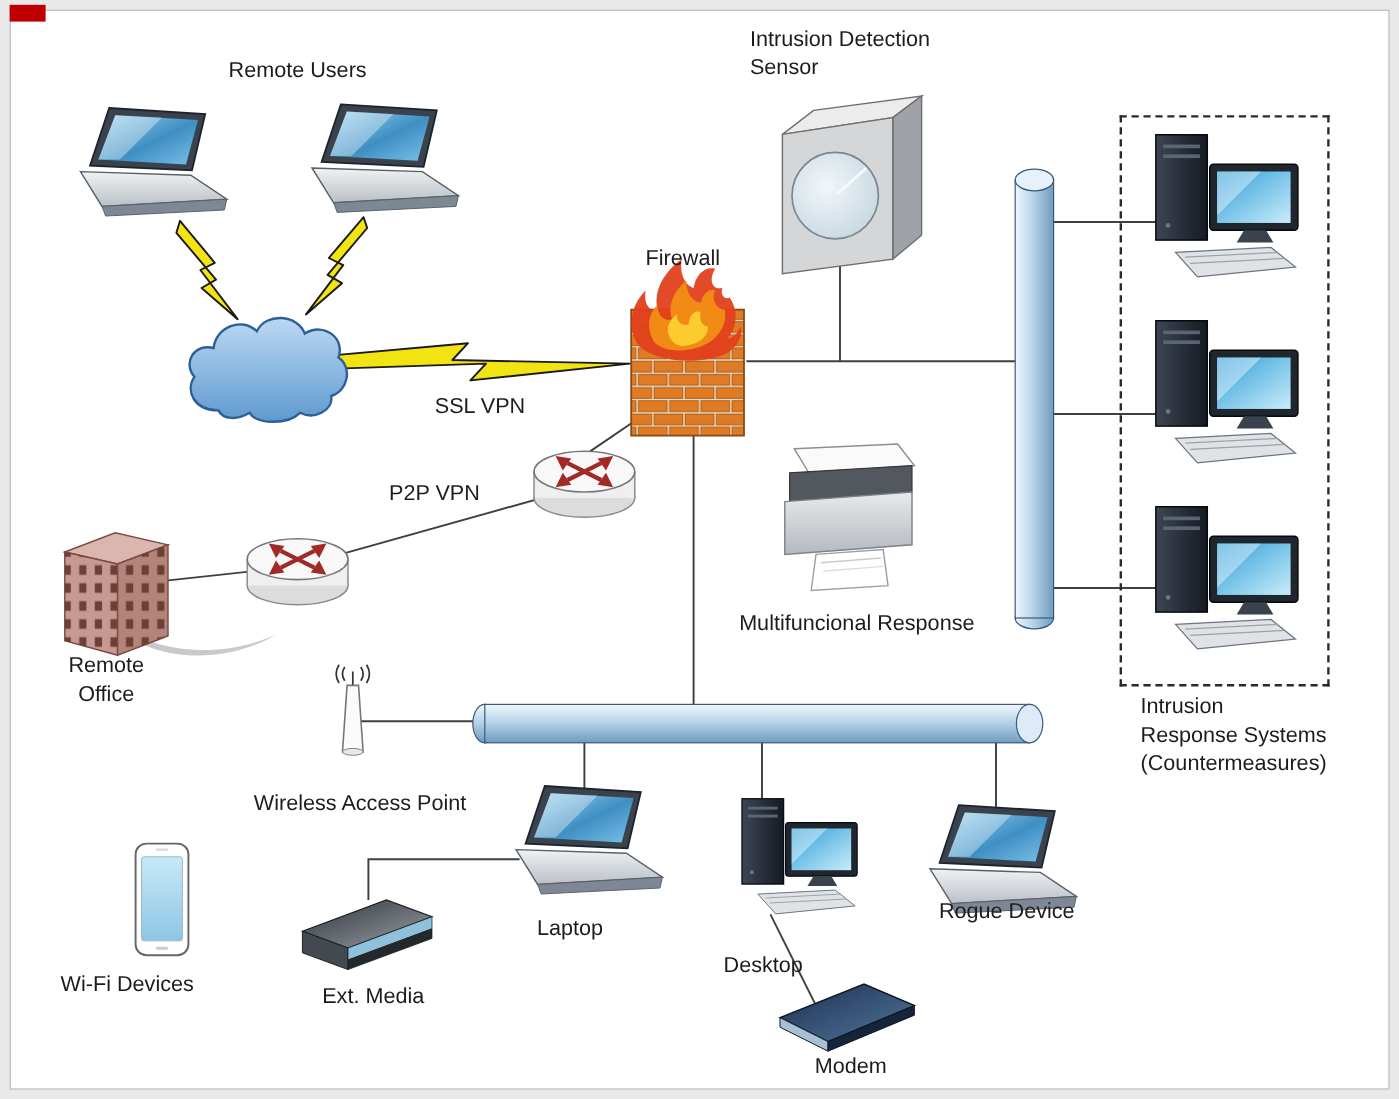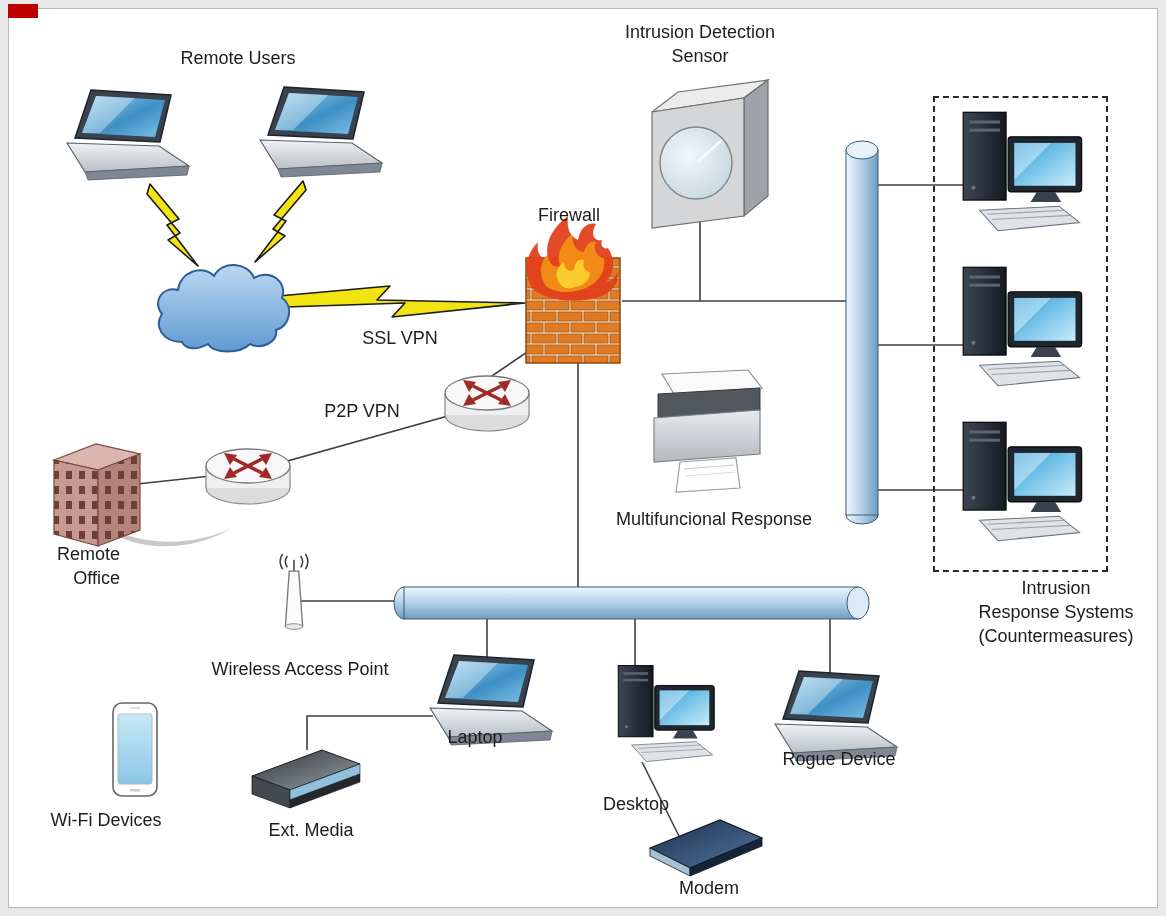--- a/index.html
+++ b/index.html
@@ -13,23 +13,23 @@
   .canvas{
     position:absolute;left:8px;top:8px;width:1150px;height:900px;
     background:#ffffff;border:1px solid #b8b8b8;
   }
   .red-marker{position:absolute;left:8px;top:4px;width:30px;height:14px;background:#c00000}
   #wires{position:absolute;left:0;top:0;width:1166px;height:916px}
   .node{position:absolute}
   .node svg{width:100%;height:100%;display:block}
   .lbl{
     position:absolute;font-size:18px;color:#1c1c1c;line-height:1.32;
-    white-space:pre-line;text-align:center;transform:translateX(-50%);
+    white-space:pre-line;text-align:left;transform:translateX(-50%);
   }
-  .lbl.left{transform:none;text-align:right}
+  .lbl.left{transform:none;text-align:center}
   .dashed-box{position:absolute;left:933px;top:96px;width:175px;height:476px;border:2px dashed #2a2a2a}
 </style>
 </head>
 <body>
 
 <div class="canvas"></div>
 <div class="red-marker"></div>
 
 <svg id="wires">
   <defs>
@@ -370,31 +370,31 @@
           <stop offset="1" stop-color="#9aa1a8"></stop>
         </linearGradient>
       </defs>
     <polygon points="4,30 74,4 112,18 42,44" fill="url(#exT)" stroke="#1a1d20" stroke-width="1"></polygon>
     <polygon points="4,30 42,44 42,62 4,48" fill="#43494f" stroke="#1a1d20" stroke-width="0.8"></polygon>
     <polygon points="42,44 112,18 112,28 42,54" fill="#8fc0dc" stroke="#1a1d20" stroke-width="0.6"></polygon>
     <polygon points="42,54 112,28 112,36 42,62" fill="#23282d" stroke="#1a1d20" stroke-width="0.6"></polygon>
   </svg>
 </div>
 
-<div class="lbl" style="left:238px;top:47px">Remote Users</div>
+<div class="lbl" style="left:248px;top:47px">Remote Users</div>
 <div class="lbl" style="left:700px;top:21px">Intrusion Detection
 Sensor</div>
 <div class="lbl" style="left:569px;top:204px">Firewall</div>
 <div class="lbl" style="left:400px;top:327px">SSL VPN</div>
 <div class="lbl" style="left:362px;top:400px">P2P VPN</div>
 <div class="lbl left" style="left:57px;top:543px">Remote
 Office</div>
 <div class="lbl" style="left:714px;top:508px">Multifuncional Response</div>
-<div class="lbl" style="left:1056px;top:577px">Intrusion
+<div class="lbl" style="left:1028px;top:577px">Intrusion
 Response Systems
 (Countermeasures)</div>
 <div class="lbl" style="left:300px;top:658px">Wireless Access Point</div>
-<div class="lbl" style="left:475px;top:726px">Laptop</div>
+<div class="lbl" style="left:475px;top:762px">Laptop</div>
 <div class="lbl" style="left:636px;top:793px">Desktop</div>
 <div class="lbl" style="left:839px;top:748px">Rogue Device</div>
 <div class="lbl" style="left:709px;top:877px">Modem</div>
 <div class="lbl" style="left:106px;top:809px">Wi-Fi Devices</div>
 <div class="lbl" style="left:311px;top:819px">Ext. Media</div>
 
 </body></html>

